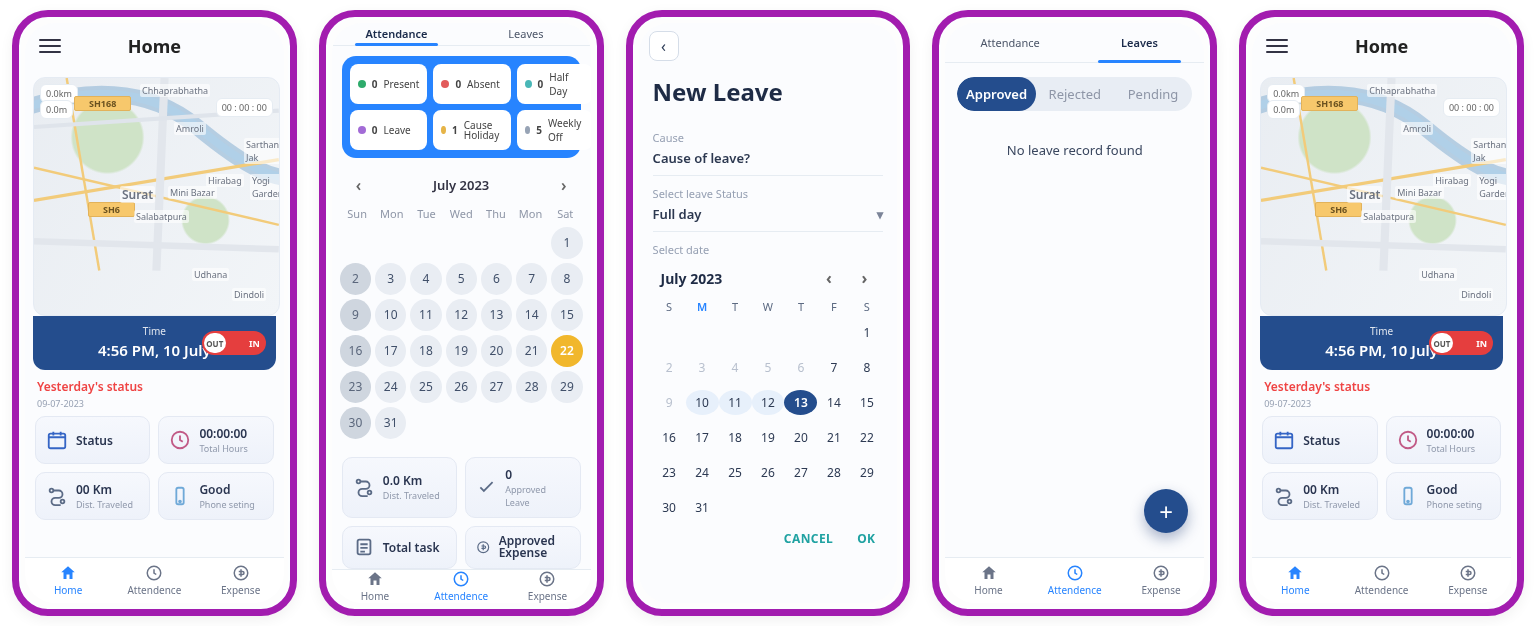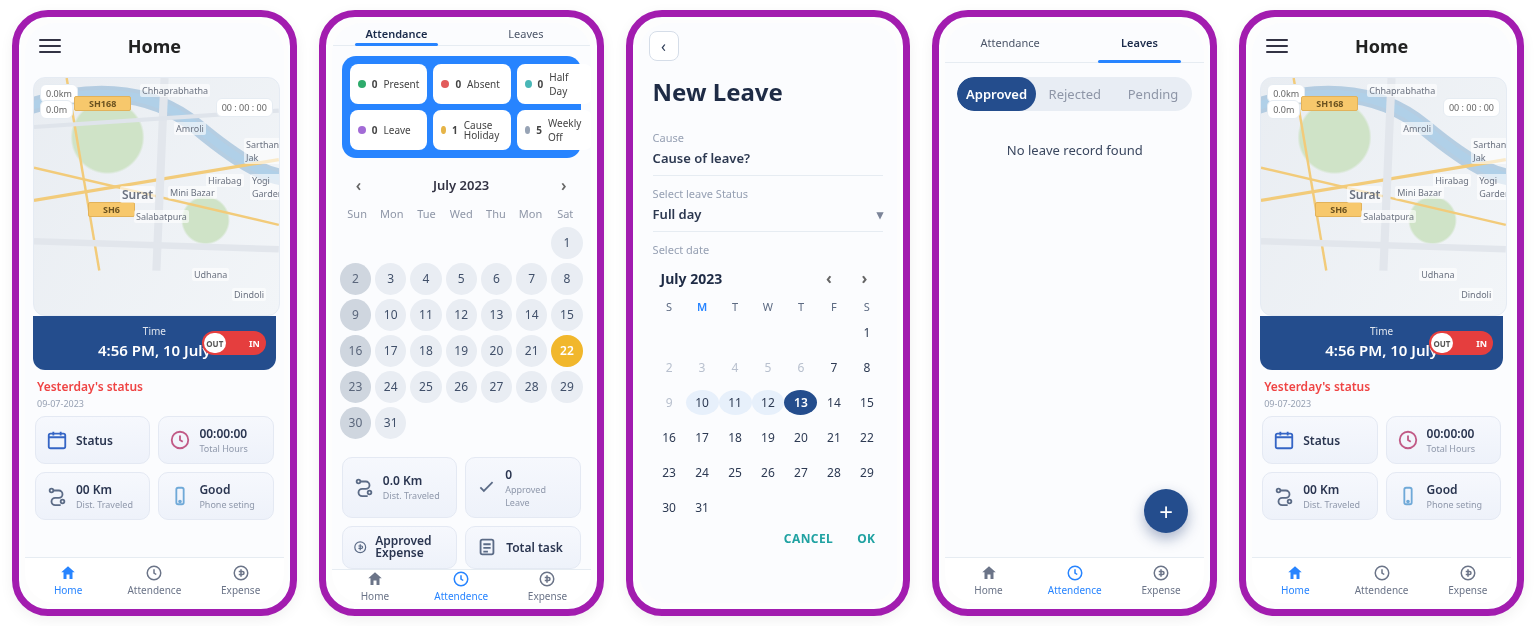--- a/index.html
+++ b/index.html
@@ -403,37 +403,37 @@
               </svg>
             </span>
       <div>
               <div class="tit">0</div>
               <div class="sub">Approved Leave</div>
             </div>
     </div>
     <div class="stat">
       <span class="ic">
               <svg viewBox="0 0 24 24" fill="none" stroke="#5b6b86" stroke-width="2">
+                <rect x="5" y="4" width="14" height="16" rx="2"></rect>
+                <path d="M8 9h8M8 13h8M8 17h5"></path>
+              </svg>
+            </span>
+      <div>
+              <div class="tit">Total task</div>
+            </div>
+    </div>
+    <div class="stat">
+      <span class="ic">
+              <svg viewBox="0 0 24 24" fill="none" stroke="#5b6b86" stroke-width="2">
                 <circle cx="12" cy="12" r="9"></circle>
                 <path d="M9 10h5a2 2 0 1 1 0 4H9M12 7v10"></path>
               </svg>
             </span>
       <div>
               <div class="tit" style="line-height:1.05">Approved Expense</div>
-            </div>
-    </div>
-    <div class="stat">
-      <span class="ic">
-              <svg viewBox="0 0 24 24" fill="none" stroke="#5b6b86" stroke-width="2">
-                <rect x="5" y="4" width="14" height="16" rx="2"></rect>
-                <path d="M8 9h8M8 13h8M8 17h5"></path>
-              </svg>
-            </span>
-      <div>
-              <div class="tit">Total task</div>
             </div>
     </div>
   </div>
 
   <div class="bottomnav">
     <div class="bn">
             <svg viewBox="0 0 24 24" fill="currentColor">
               <path d="M12 3l9 8h-3v9h-4v-6H10v6H6v-9H3z"></path>
             </svg>
             <span>Home</span>

